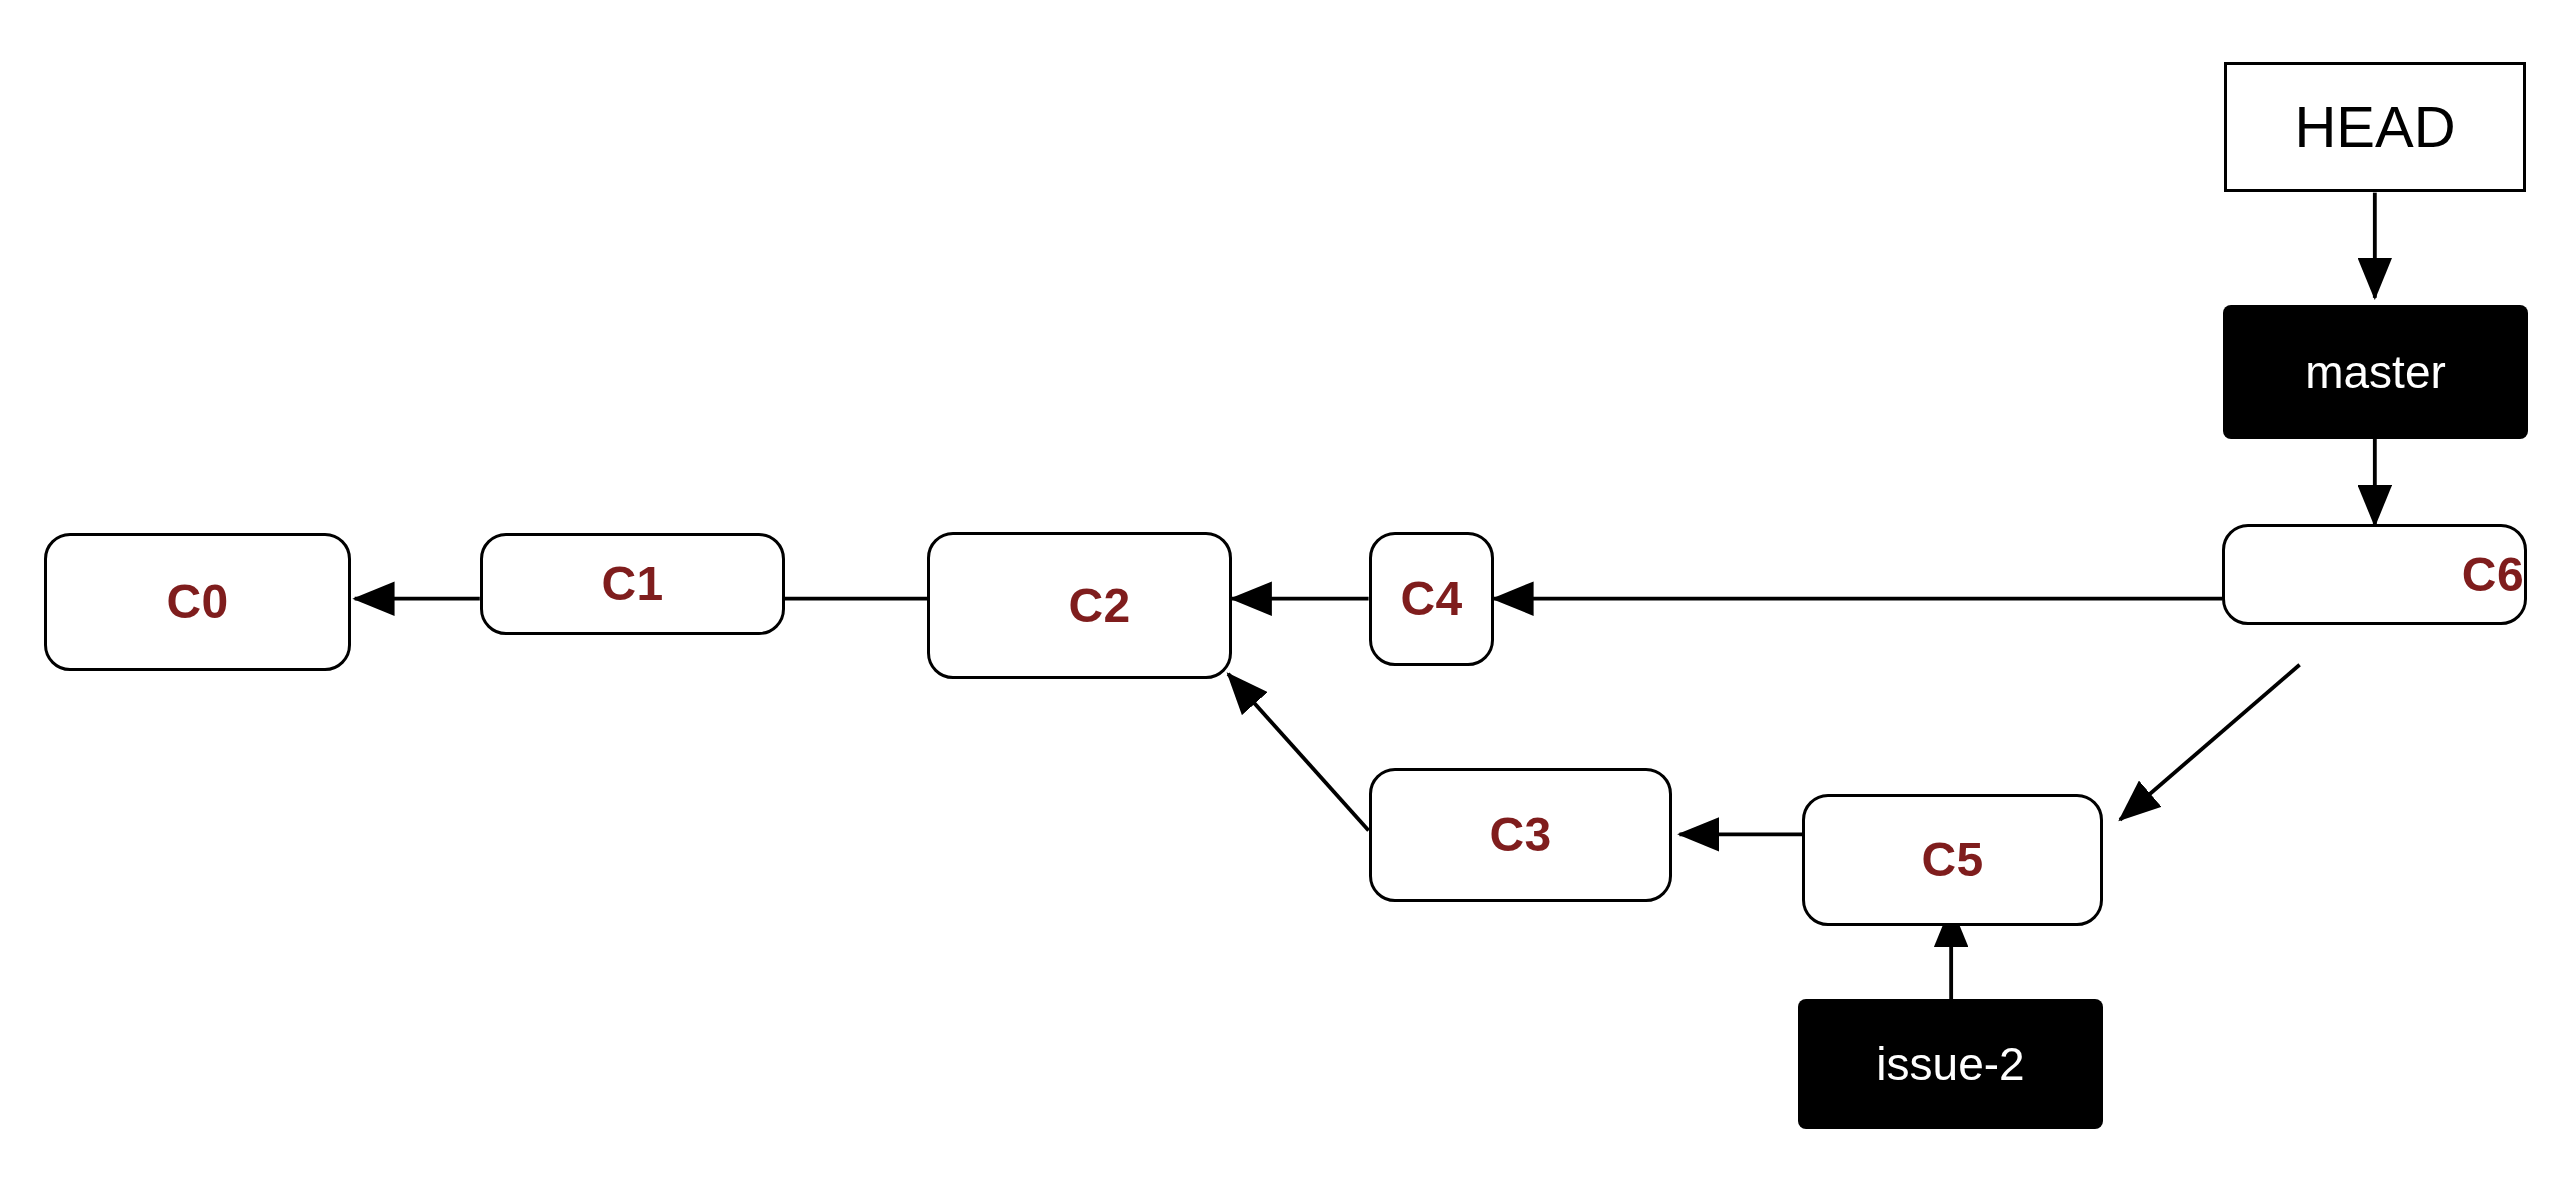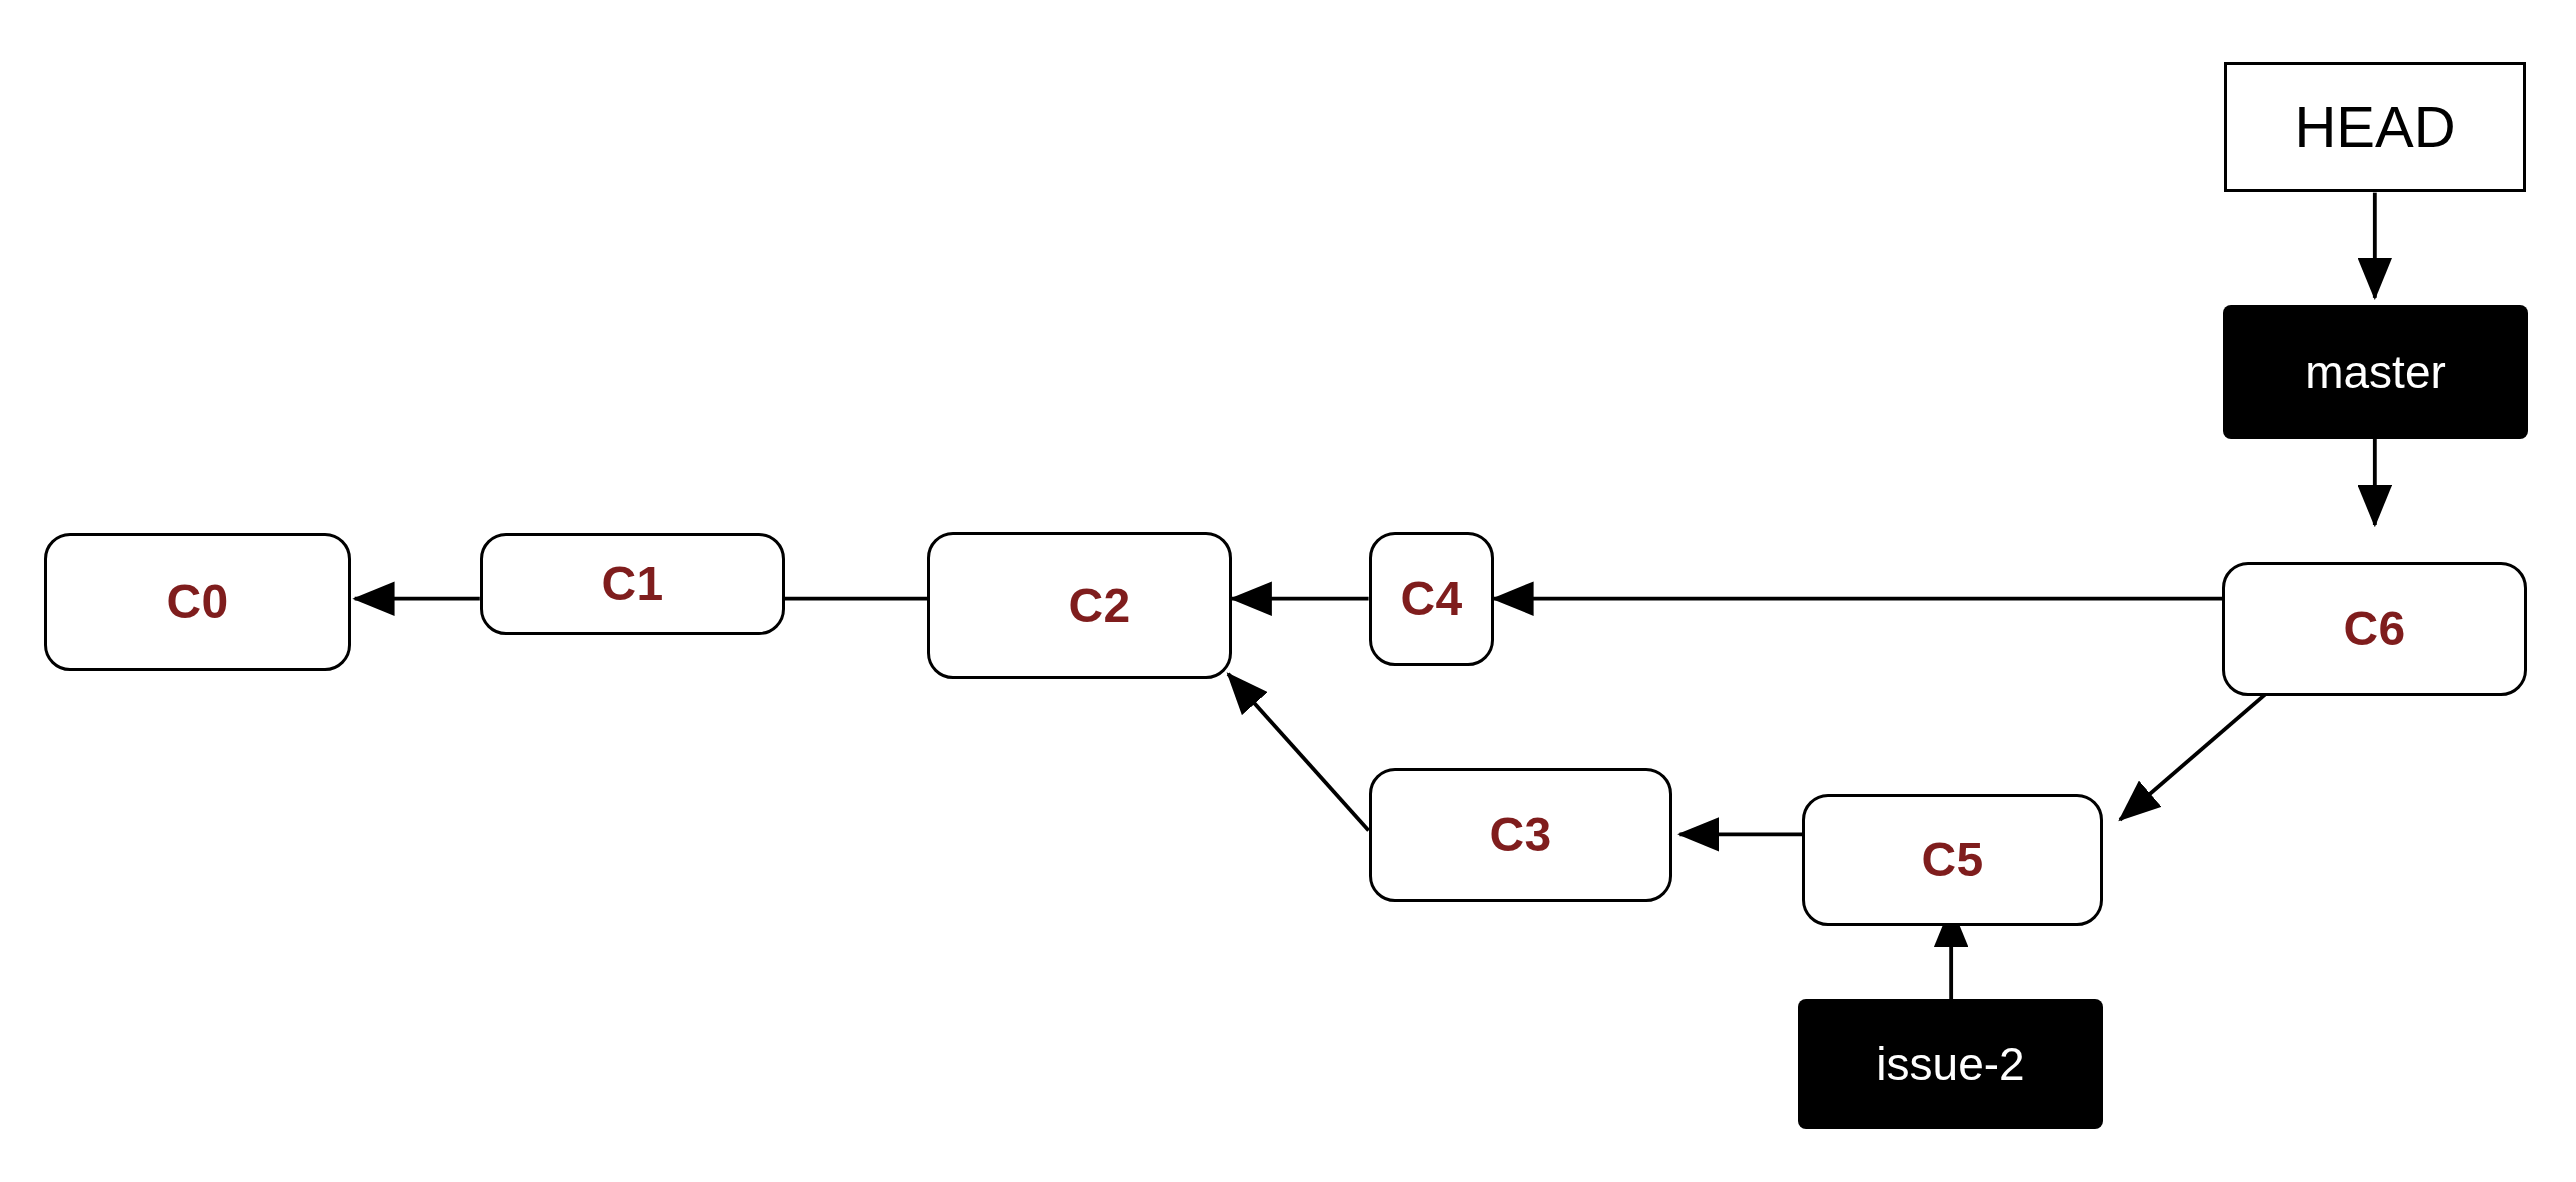--- a/index.html
+++ b/index.html
@@ -132,21 +132,21 @@
   </div>
 
   <div class="node commit" style="left:927px; top:532px; width:305px; height:147px;padding-left:40px;">
     <span class="node-label">C2</span>
   </div>
 
   <div class="node commit" style="left:1369px; top:532px; width:125px; height:134px; width:125px;">
     <span class="node-label">C4</span>
   </div>
 
-  <div class="node commit" style="left:2222px; top:562px; width:305px; height:134px;">
+  <div class="node commit" style="left:2222px; top:524px; width:305px; height:101px;justify-content:flex-end;">
     <span class="node-label">C6</span>
   </div>
 
   <div class="node commit" style="left:1369px; top:768px; width:303px; height:134px;">
     <span class="node-label">C3</span>
   </div>
 
   <div class="node commit" style="left:1802px; top:794px; width:301px; height:132px;">
     <span class="node-label">C5</span>
   </div>

